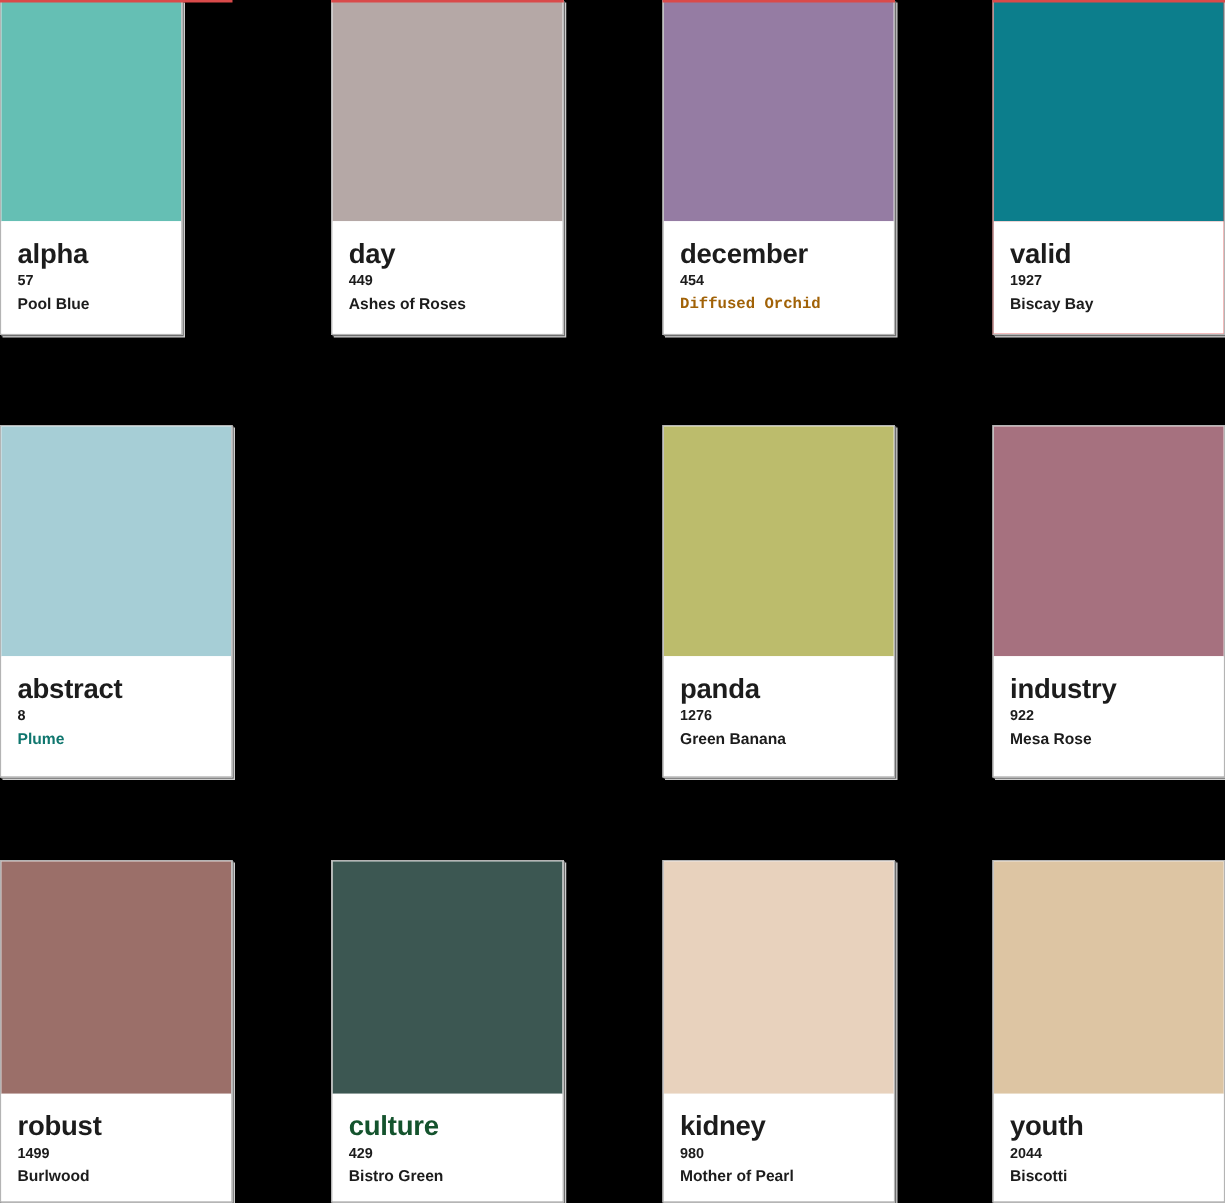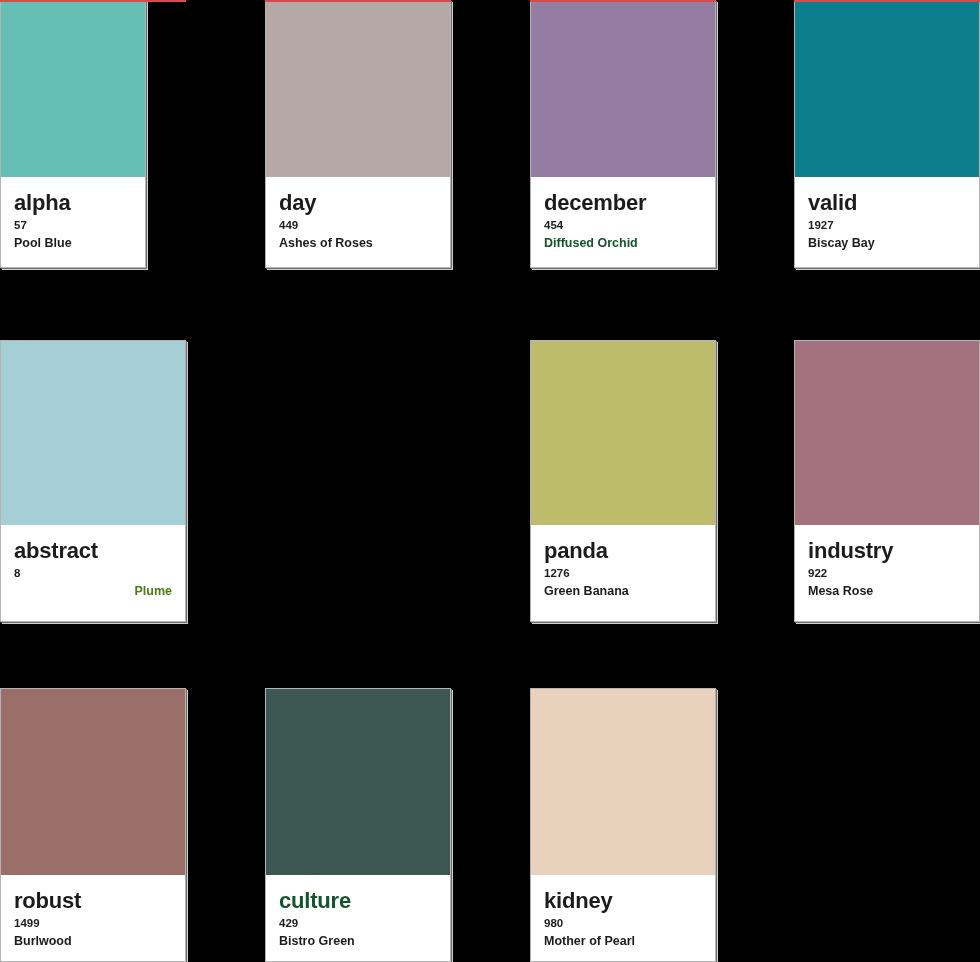--- a/index.html
+++ b/index.html
@@ -104,37 +104,37 @@
         <div class="swatch-name" style="color: rgb(28, 28, 28);">day</div>
         <div class="swatch-code" style="color: rgb(28, 28, 28);">449</div>
         <div class="swatch-colorname" style="color: rgb(28, 28, 28);">Ashes of Roses</div>
       </div>
     </div>
     <div class="swatch-card" style="left: 530px; top: 0px; width: 186px; height: 268px; background: rgb(255, 255, 255); border-color: rgb(180, 180, 180);">
       <div class="swatch-color" title="Diffused Orchid" style="background: rgb(149, 124, 163); height: 176px;"></div>
       <div class="swatch-label">
         <div class="swatch-name" style="color: rgb(28, 28, 28);">december</div>
         <div class="swatch-code" style="color: rgb(28, 28, 28);">454</div>
-        <div class="swatch-colorname" style="color: #14532d;">Diffused Orchid</div>
+        <div class="swatch-colorname" style="color: #a16207; font-family: Liberation Mono, monospace;">Diffused Orchid</div>
       </div>
     </div>
     <div class="swatch-card" style="left: 794px; top: 0px; width: 186px; height: 268px; background: #ef4444; border-color: rgb(180, 180, 180);">
       <div class="swatch-color" title="Biscay Bay" style="background: rgb(12, 126, 140); height: 176px;"></div>
       <div class="swatch-label">
         <div class="swatch-name" style="color: rgb(28, 28, 28);">valid</div>
         <div class="swatch-code" style="color: rgb(28, 28, 28);">1927</div>
         <div class="swatch-colorname" style="color: rgb(28, 28, 28);">Biscay Bay</div>
       </div>
     </div>
     <div class="swatch-card" style="left: 0px; top: 340px; width: 186px; height: 282px; background: rgb(255, 255, 255); border-color: rgb(180, 180, 180);">
       <div class="swatch-color" title="Plume" style="background: rgb(166, 206, 214); height: 184px;"></div>
       <div class="swatch-label">
         <div class="swatch-name" style="color: rgb(28, 28, 28);">abstract</div>
         <div class="swatch-code" style="color: rgb(28, 28, 28);">8</div>
-        <div class="swatch-colorname" style="color: #4d7c0f; text-align: right;">Plume</div>
+        <div class="swatch-colorname" style="color: #0f766e;">Plume</div>
       </div>
     </div>
     <div class="swatch-card" style="left: 530px; top: 340px; width: 186px; height: 282px; background: rgb(255, 255, 255); border-color: rgb(180, 180, 180);">
       <div class="swatch-color" title="Green Banana" style="background: rgb(188, 188, 108); height: 184px;"></div>
       <div class="swatch-label">
         <div class="swatch-name" style="color: rgb(28, 28, 28);">panda</div>
         <div class="swatch-code" style="color: rgb(28, 28, 28);">1276</div>
         <div class="swatch-colorname" style="color: rgb(28, 28, 28);">Green Banana</div>
       </div>
     </div>
@@ -163,17 +163,25 @@
       </div>
     </div>
     <div class="swatch-card" style="left: 530px; top: 688px; width: 186px; height: 274px; background: rgb(255, 255, 255); border-color: rgb(180, 180, 180);">
       <div class="swatch-color" title="Mother of Pearl" style="background: rgb(232, 210, 189); height: 186px;"></div>
       <div class="swatch-label">
         <div class="swatch-name" style="color: rgb(28, 28, 28);">kidney</div>
         <div class="swatch-code" style="color: rgb(28, 28, 28);">980</div>
         <div class="swatch-colorname" style="color: rgb(28, 28, 28);">Mother of Pearl</div>
       </div>
     </div>
+    <div class="swatch-card" style="left: 794px; top: 688px; width: 186px; height: 274px; background: rgb(255, 255, 255); border-color: rgb(180, 180, 180);">
+      <div class="swatch-color" title="Biscotti" style="background: rgb(221, 197, 163); height: 186px;"></div>
+      <div class="swatch-label">
+        <div class="swatch-name" style="color: rgb(28, 28, 28);">youth</div>
+        <div class="swatch-code" style="color: rgb(28, 28, 28);">2044</div>
+        <div class="swatch-colorname" style="color: rgb(28, 28, 28);">Biscotti</div>
+      </div>
+    </div>
     <div class="top-hairline" style="left: 0px; width: 186px;"></div>
     <div class="top-hairline" style="left: 265px; width: 186px;"></div>
     <div class="top-hairline" style="left: 530px; width: 186px;"></div>
     <div class="top-hairline" style="left: 794px; width: 186px;"></div>
   </div>
 
 </body></html>

